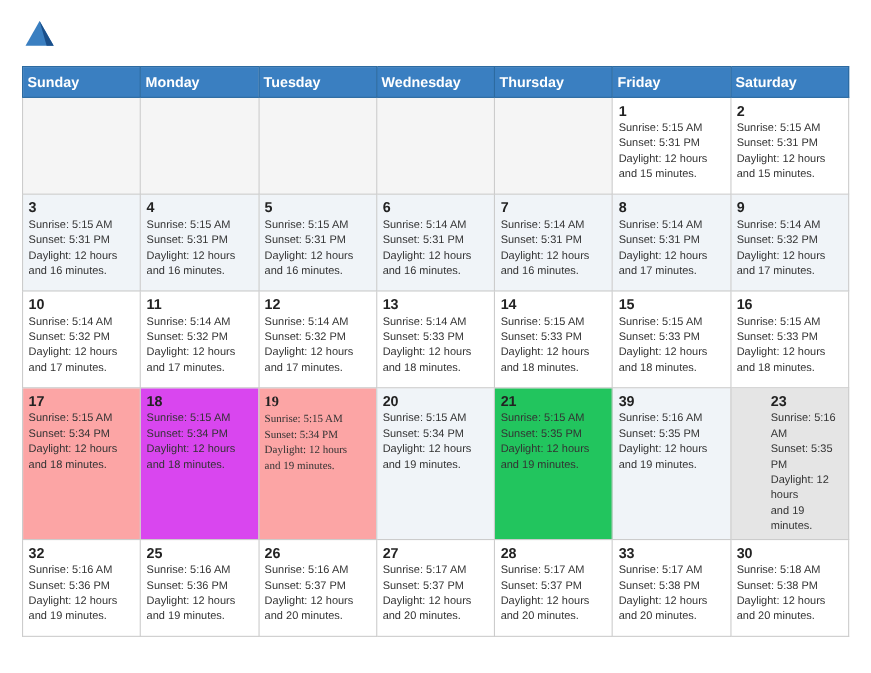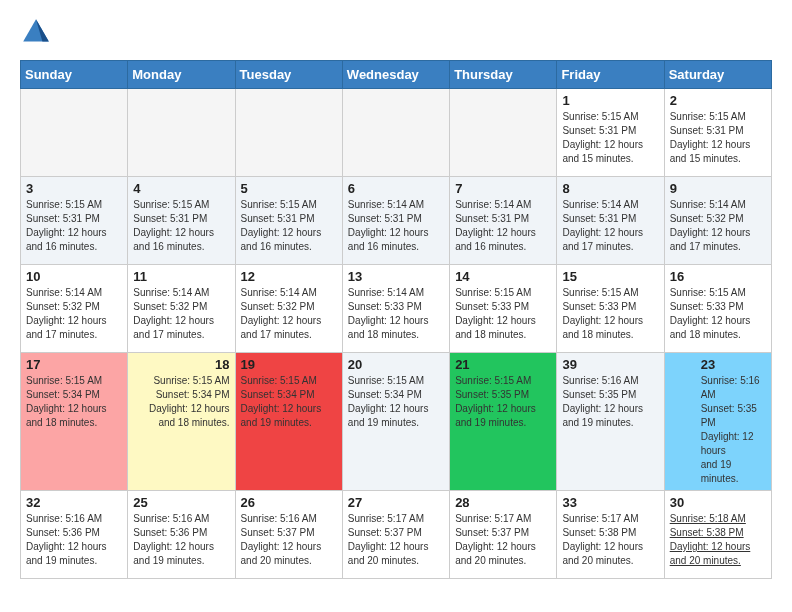--- a/index.html
+++ b/index.html
@@ -249,28 +249,28 @@
           </td>
         </tr>
         <tr>
           <td style="background: #fca5a5;">
             <span class="day-num">17</span>
             <div class="day-info" style="white-space: pre-line;">Sunrise: 5:15 AM
 Sunset: 5:34 PM
 Daylight: 12 hours
 and 18 minutes.</div>
           </td>
-          <td style="background: #fef9c3; text-align: right;">
+          <td style="background: #d946ef;">
             <span class="day-num">18</span>
             <div class="day-info" style="white-space: pre-line;">Sunrise: 5:15 AM
 Sunset: 5:34 PM
 Daylight: 12 hours
 and 18 minutes.</div>
           </td>
-          <td style="background: #ef4444;">
+          <td style="background: #fca5a5; font-family: Liberation Serif, serif;">
             <span class="day-num">19</span>
             <div class="day-info" style="white-space: pre-line;">Sunrise: 5:15 AM
 Sunset: 5:34 PM
 Daylight: 12 hours
 and 19 minutes.</div>
           </td>
           <td style="background: rgb(240, 244, 248);">
             <span class="day-num">20</span>
             <div class="day-info" style="white-space: pre-line;">Sunrise: 5:15 AM
 Sunset: 5:34 PM
@@ -284,21 +284,21 @@
 Daylight: 12 hours
 and 19 minutes.</div>
           </td>
           <td style="background: rgb(240, 244, 248);">
             <span class="day-num">39</span>
             <div class="day-info" style="white-space: pre-line;">Sunrise: 5:16 AM
 Sunset: 5:35 PM
 Daylight: 12 hours
 and 19 minutes.</div>
           </td>
-          <td style="background: #7dd3fc; padding-left: 36px;">
+          <td style="background: #e5e5e5; padding-left: 36px;">
             <span class="day-num">23</span>
             <div class="day-info" style="white-space: pre-line;">Sunrise: 5:16 AM
 Sunset: 5:35 PM
 Daylight: 12 hours
 and 19 minutes.</div>
           </td>
         </tr>
         <tr>
           <td>
             <span class="day-num">32</span>
@@ -337,21 +337,21 @@
           </td>
           <td>
             <span class="day-num">33</span>
             <div class="day-info" style="white-space: pre-line;">Sunrise: 5:17 AM
 Sunset: 5:38 PM
 Daylight: 12 hours
 and 20 minutes.</div>
           </td>
           <td>
             <span class="day-num">30</span>
-            <div class="day-info" style="white-space: pre-line; text-decoration: underline;">Sunrise: 5:18 AM
+            <div class="day-info" style="white-space: pre-line;">Sunrise: 5:18 AM
 Sunset: 5:38 PM
 Daylight: 12 hours
 and 20 minutes.</div>
           </td>
         </tr>
       </tbody>
   </table>
 </div>
 
 </body></html>

